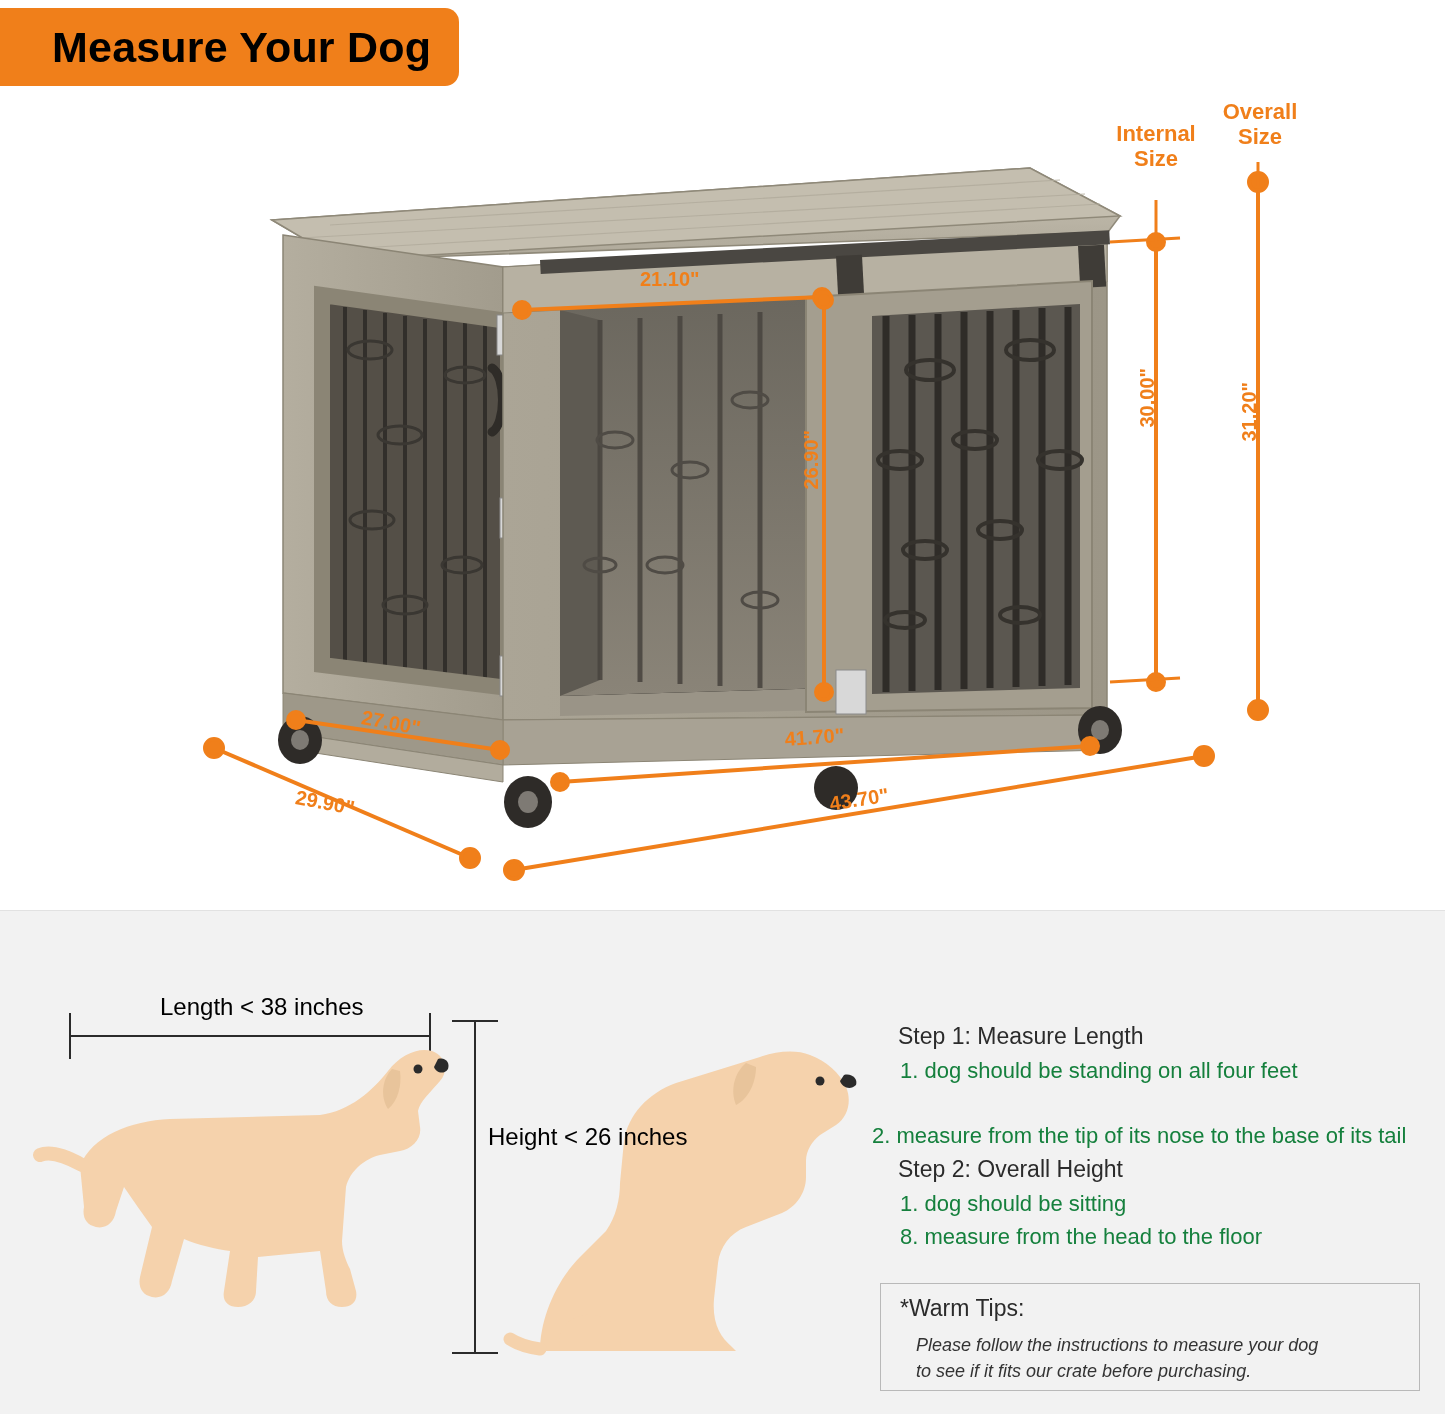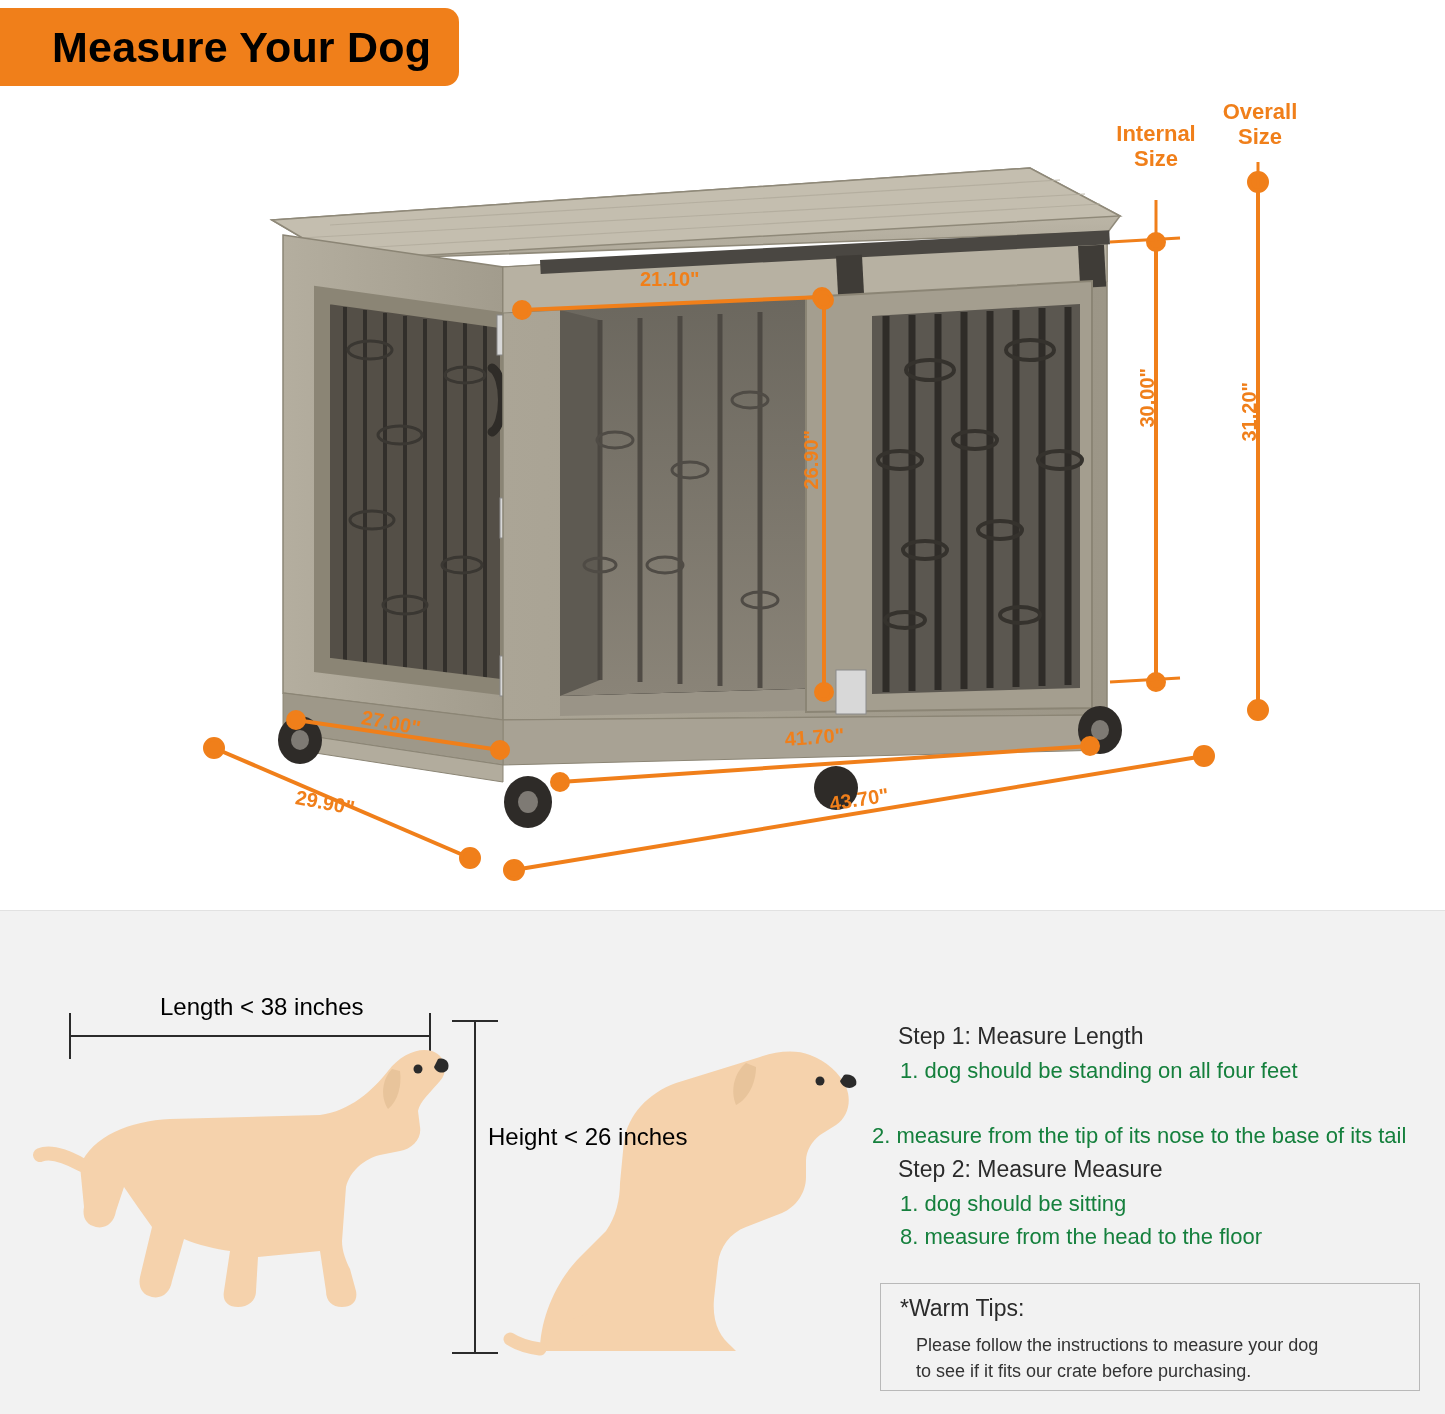--- a/index.html
+++ b/index.html
@@ -119,20 +119,21 @@
     left: 900px;
     top: 384px;
     font-size: 23px;
     color: #2B2B2B;
   }
   .warm-line {
     position: absolute;
     font-size: 18px;
     color: #333333;
     white-space: nowrap;
+    font-style: italic;
   }
 
   .meas-text {
     position: absolute;
     font-size: 24px;
     color: #000000;
     white-space: nowrap;
   }
 
   svg { display: block; }
@@ -398,21 +399,21 @@
     <path d="M520,398 C506,396 496,392 490,388" stroke="#F5D2AC" stroke-width="13" fill="none" stroke-linecap="round"></path>
   </svg>
 
   <div class="meas-text" style="left:160px; top:82px;">Length &lt; 38 inches</div>
   <div class="meas-text" style="left:488px; top:212px;">Height &lt; 26 inches</div>
 
   <div class="step-title" style="left:898px; top:100px;">Step 1: Measure Length</div>
   <div class="step-line" style="left:900px; top:147px;">1. dog should be standing on all four feet</div>
   <div class="step-line" style="left:872px; top:180px;margin-top:32px;">2. measure from the tip of its nose to the base of its tail</div>
 
-  <div class="step-title" style="left:898px; top:233px;">Step 2: Measure Measure</div>
+  <div class="step-title" style="left:898px; top:233px;">Step 2: Overall Height</div>
   <div class="step-line" style="left:900px; top:280px;">1. dog should be sitting</div>
   <div class="step-line" style="left:900px; top:313px;">8. measure from the head to the floor</div>
 
   <div id="warm-box"></div>
   <div id="warm-title">*Warm Tips:</div>
   <div class="warm-line" style="left:916px; top:424px;">Please follow the instructions to measure your dog</div>
   <div class="warm-line" style="left:916px; top:450px;">to see if it fits our crate before purchasing.</div>
 
 </div>
 

